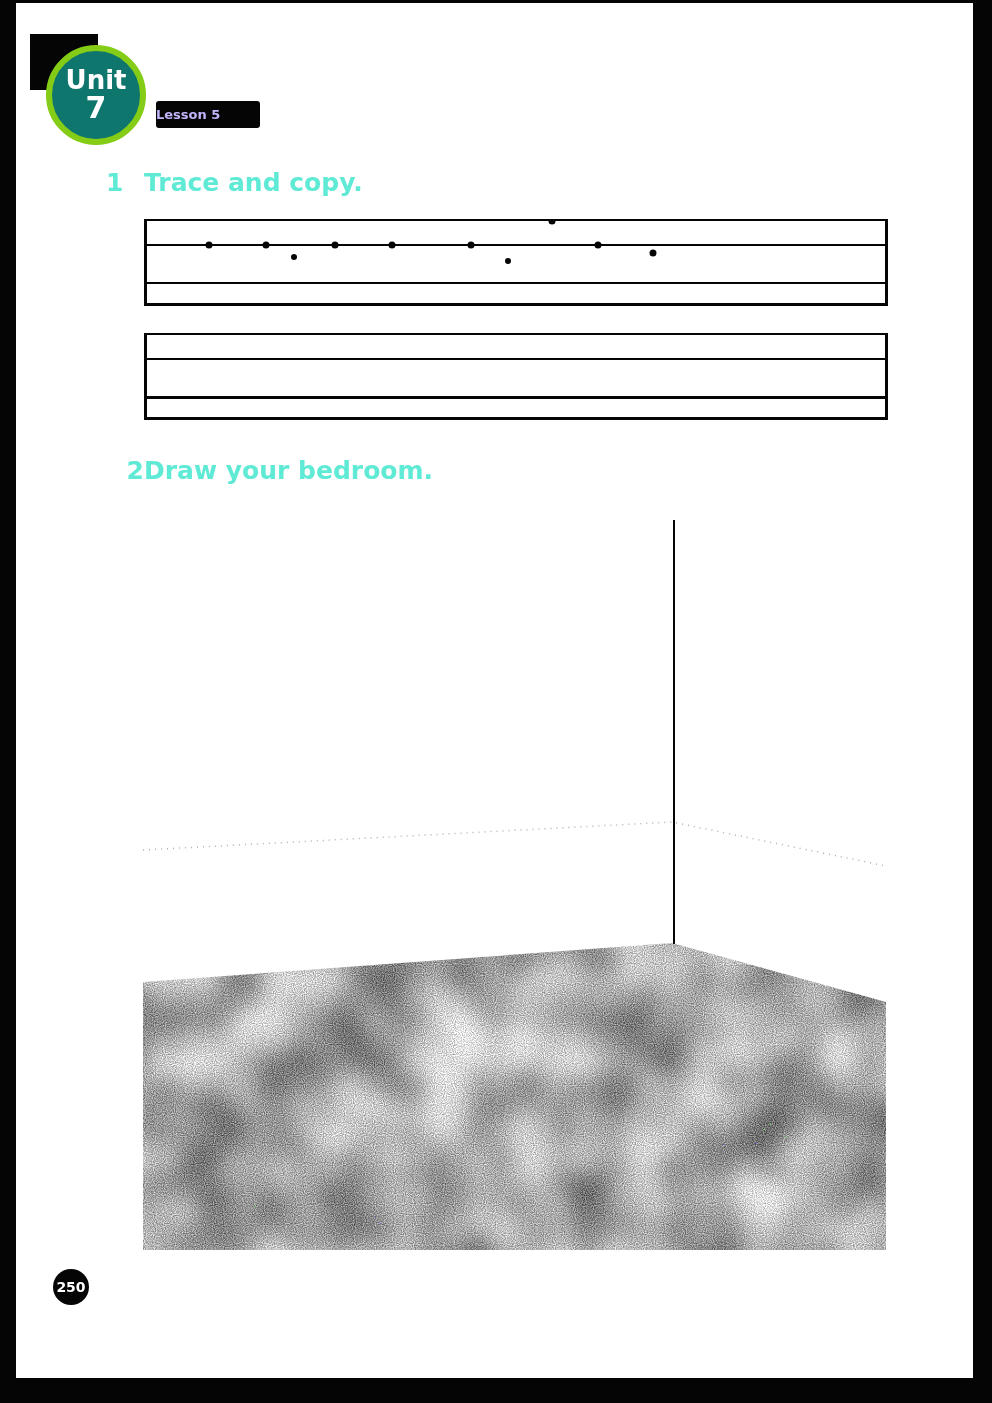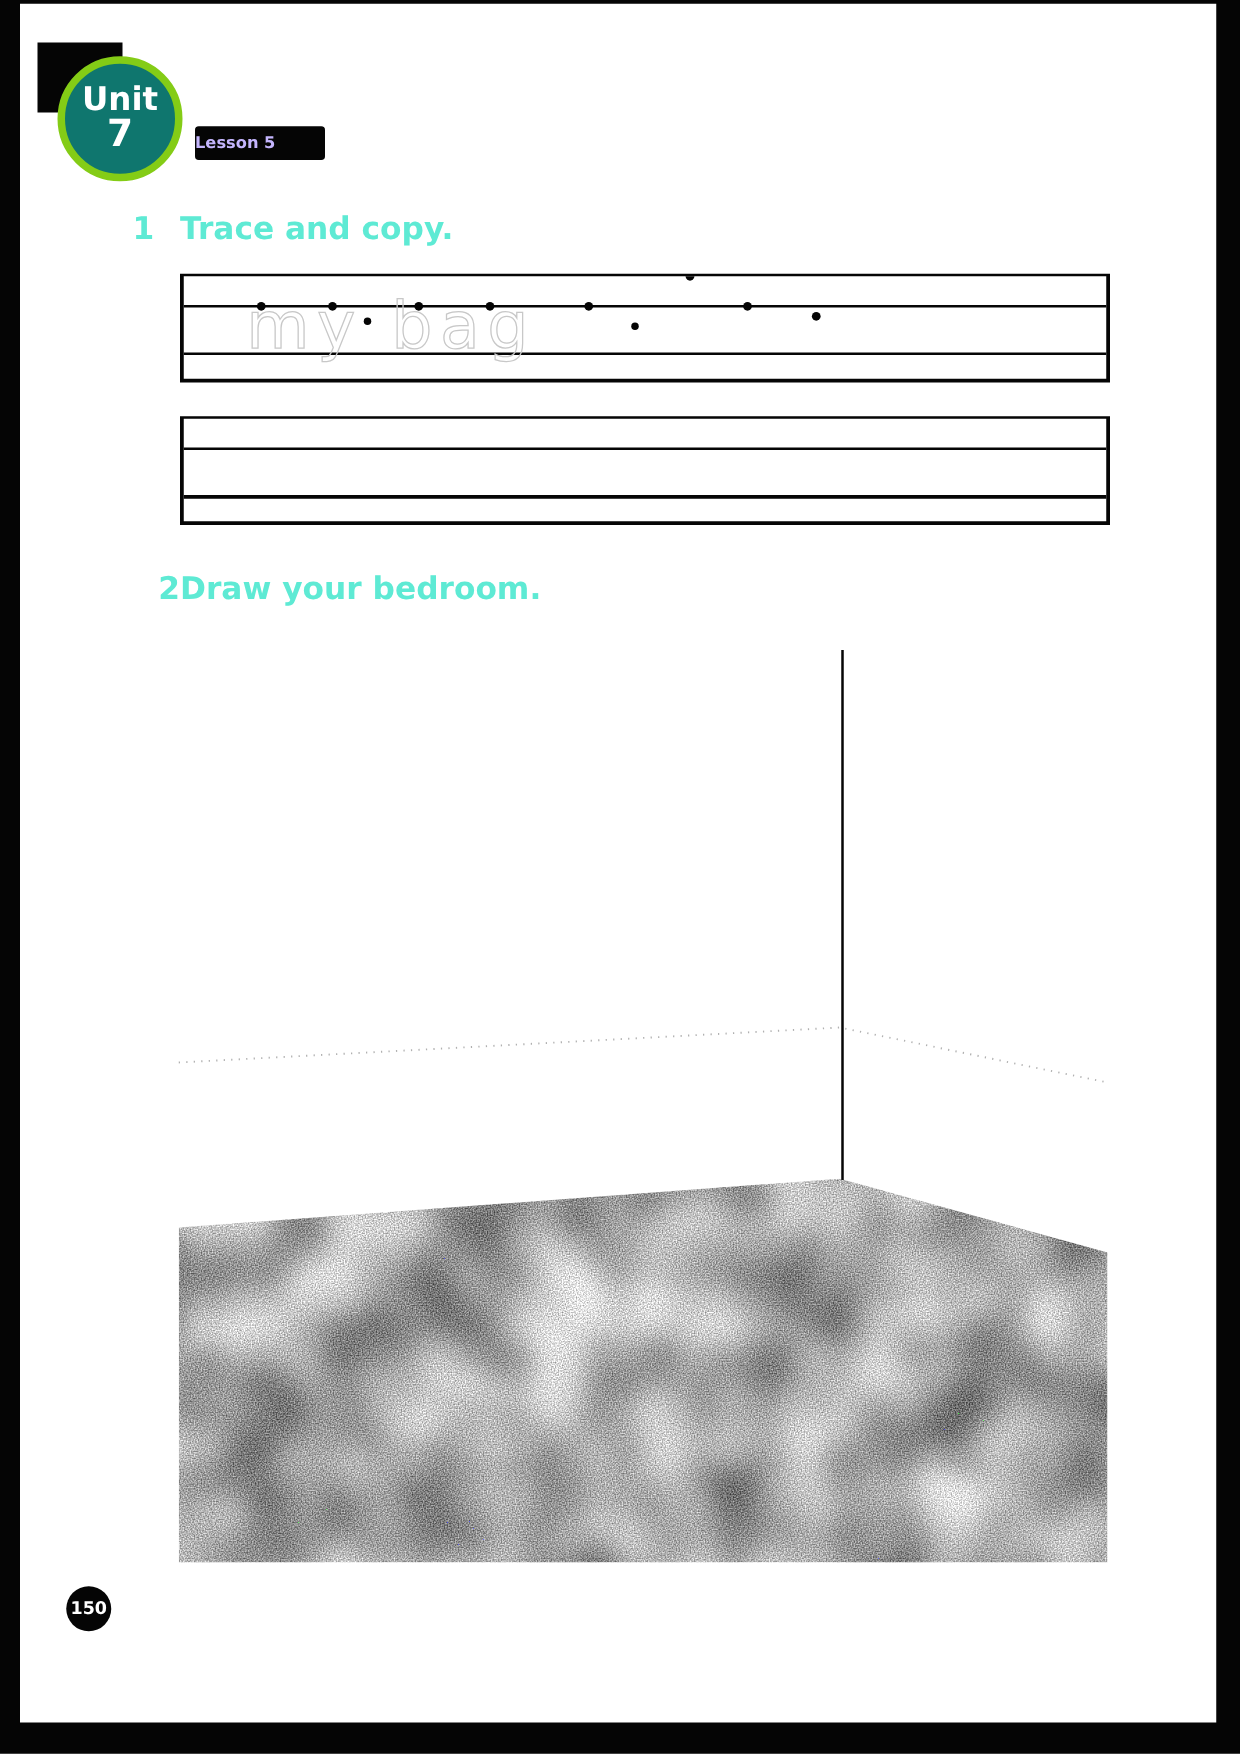--- a/index.html
+++ b/index.html
@@ -49,21 +49,20 @@
 </div>
 <div class="lesson-pill">Lesson 5</div>
 
 <div class="exercise-title" style="left:106px; top:168px;">
   <span class="exercise-num">1</span><span>Trace and copy.</span>
 </div>
 
 <div class="ruled-box" style="top:219px; height:87px;">
   <div class="rule-line" style="top:23px;"></div>
   <div class="rule-line" style="top:61px;"></div>
-  <div class="trace-text">my bag</div>
   <svg style="position:absolute;left:0;top:0;" width="744" height="87">
     <g fill="#050505">
       <circle cx="62" cy="24" r="3.5"></circle>
       <circle cx="119" cy="24" r="3.5"></circle>
       <circle cx="147" cy="36" r="3"></circle>
       <circle cx="188" cy="24" r="3.5"></circle>
       <circle cx="245" cy="24" r="3.5"></circle>
       <circle cx="324" cy="24" r="3.5"></circle>
       <circle cx="361" cy="40" r="3"></circle>
       <circle cx="405" cy="0" r="3.5"></circle>
@@ -103,13 +102,13 @@
 
   <line x1="674" y1="520" x2="674" y2="944" stroke="#050505" stroke-width="2"></line>
 
   <polyline points="143,850 672,822 886,866" fill="none" stroke="#b0b0b0" stroke-width="1.5" stroke-dasharray="1,5"></polyline>
 
   <g clip-path="url(#floorClip)">
     <rect x="143" y="940" width="744" height="312" fill="#888" filter="url(#grain)"></rect>
   </g>
 </svg>
 
-<div class="page-number">150</div>
+<div class="page-number">250</div>
 
 </body></html>

